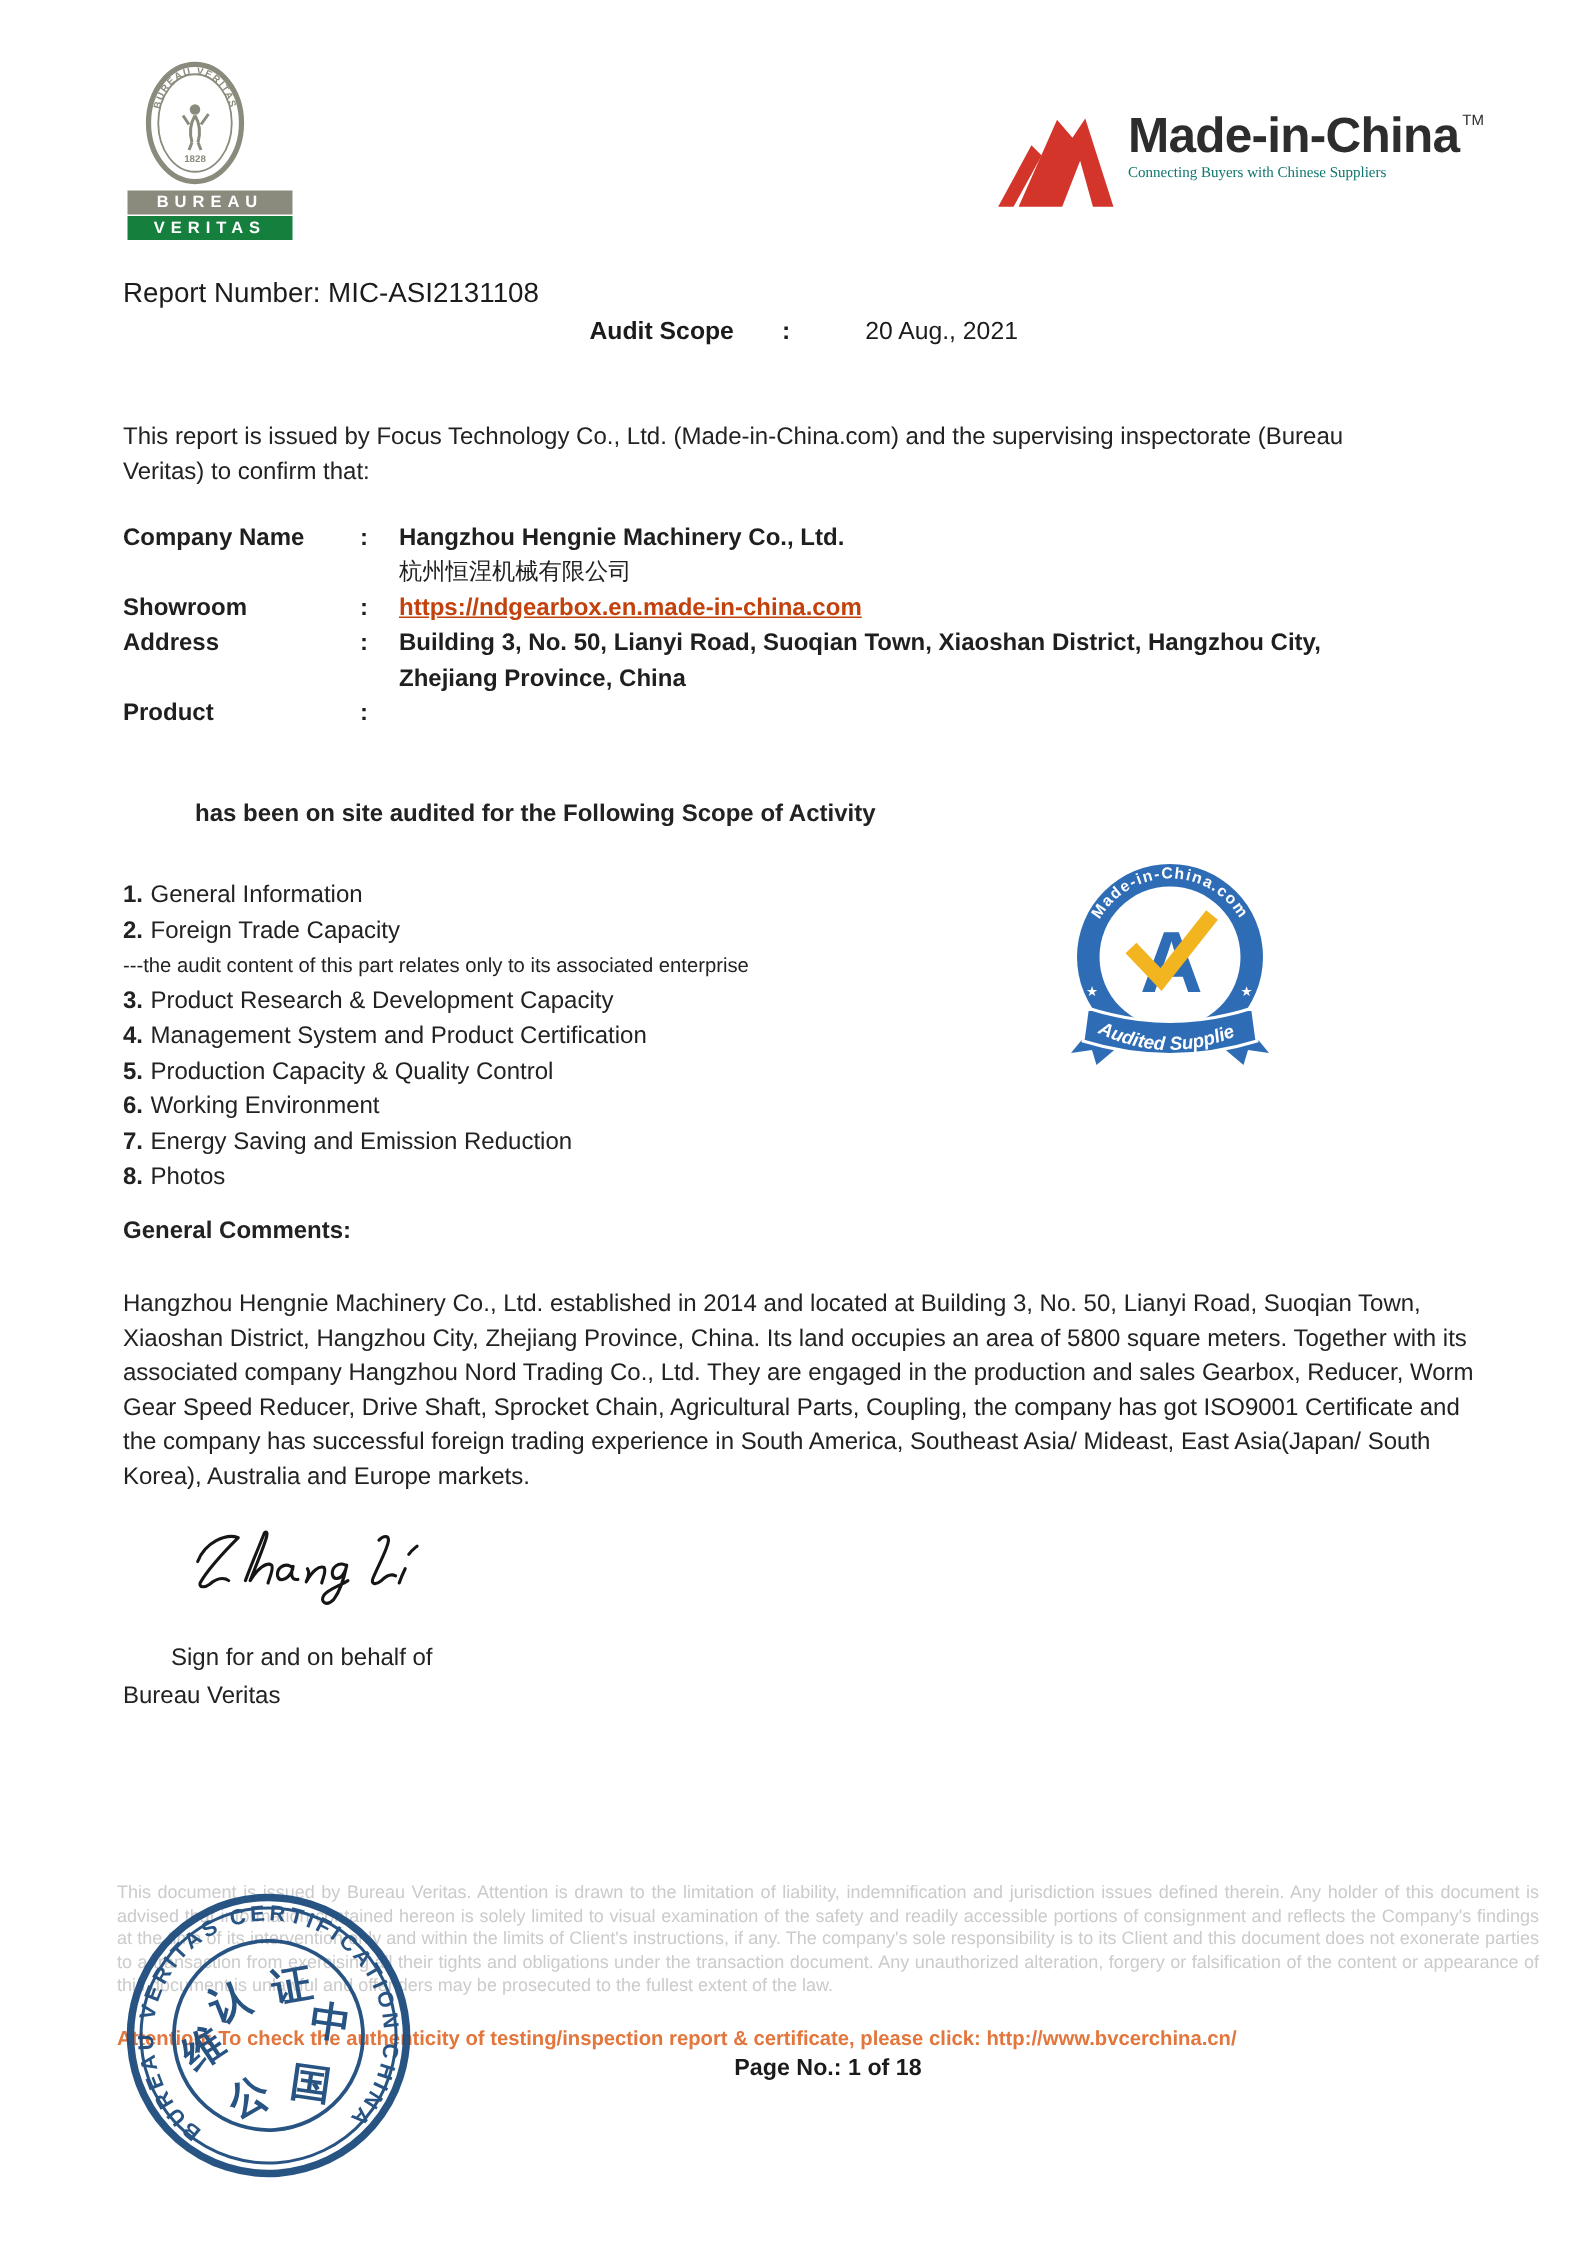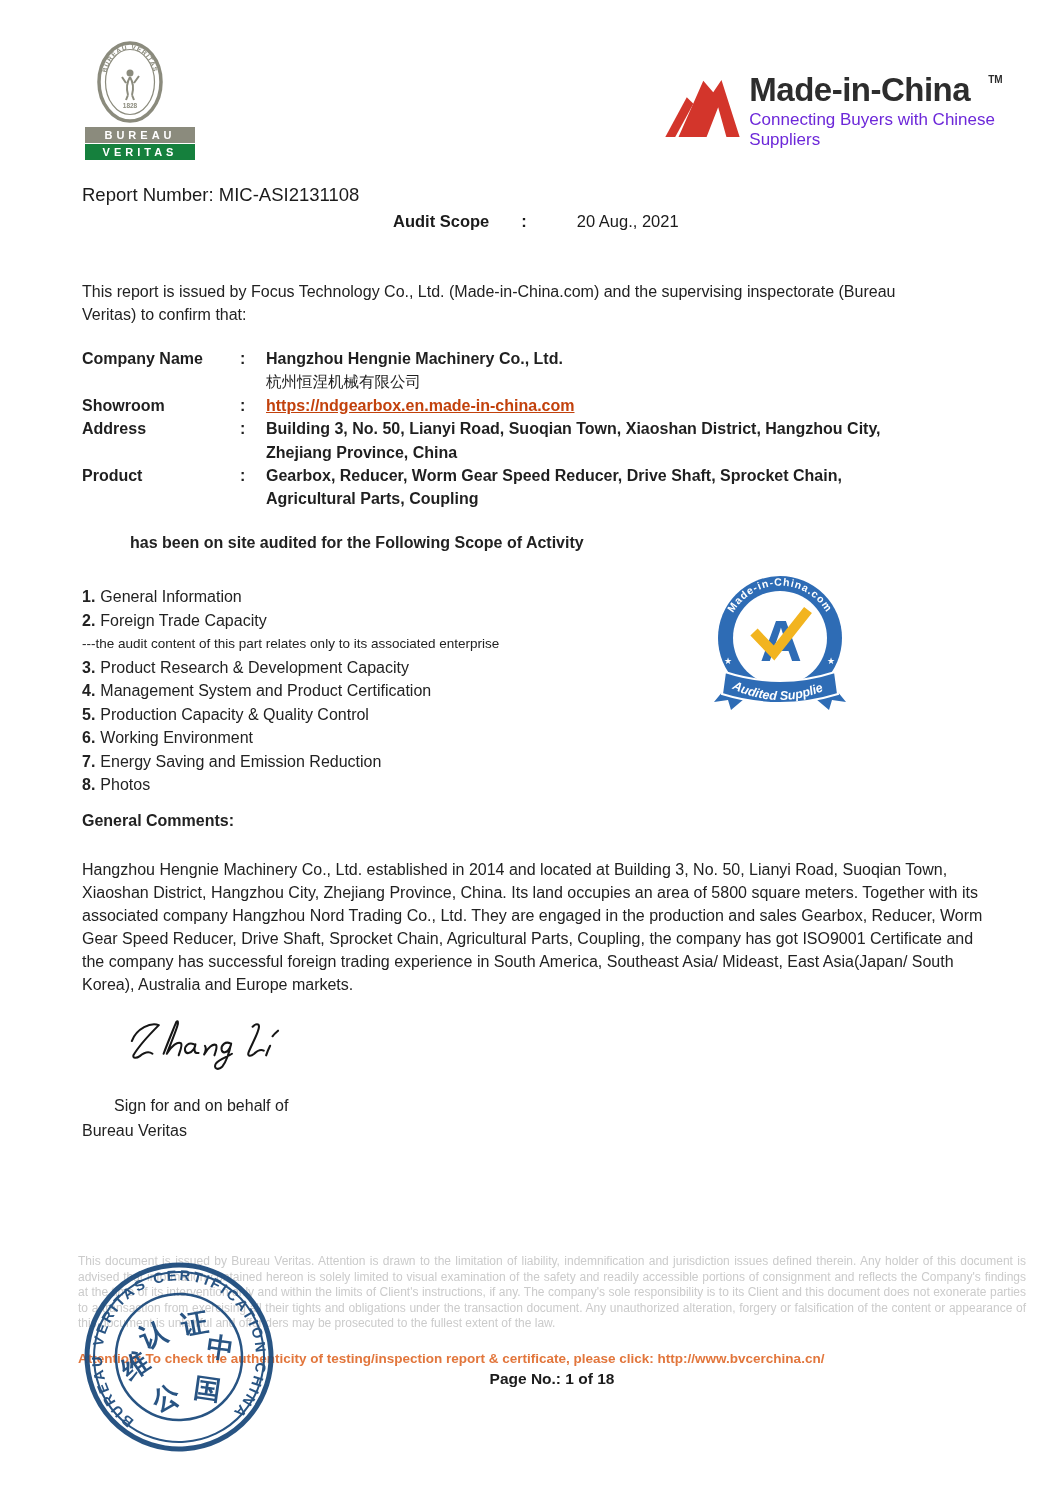--- a/index.html
+++ b/index.html
@@ -13,22 +13,22 @@
   .bv-emblem{display:block;margin-left:10px;}
   .bv-bar{width:110px;height:16px;line-height:16px;text-align:center;color:#ffffff;
           font-size:11px;font-weight:bold;letter-spacing:4px;}
   .bv-bar-gray{background:#8b8b7d;margin-top:3px;}
   .bv-bar-red{background:#15803d;margin-top:1px;}
 
   
   .mic-logo{left:662px;top:70px;display:flex;align-items:flex-start;}
   .mic-text{margin-left:8px;}
   .mic-title{font-size:33px;font-weight:bold;color:#2d2d2d;letter-spacing:-0.5px;line-height:40px;}
-  .mic-tm{font-size:10px;font-weight:bold;color:#2d2d2d;vertical-align:18px;margin-left:18px;}
-  .mic-tagline{font-size:17px;color:#6d28d9;margin-top:0px;}
+  .mic-tm{font-size:10px;font-weight:normal;color:#2d2d2d;vertical-align:18px;margin-left:2px;}
+  .mic-tagline{font-size:10px;color:#0f766e;margin-top:0px;font-family:Liberation Serif, serif;}
 
   .report-number{left:82px;top:184px;font-size:18.5px;font-weight:normal;color:#1b1b1b;}
   .audit-row{left:393px;top:212px;font-size:16.5px;color:#1b1b1b;}
   .audit-colon{margin-left:32px;}
   .audit-value{margin-left:50px;font-weight:normal;}
 
   .intro{left:82px;top:280px;width:845px;font-size:16px;line-height:23px;}
 
   .company{left:82px;top:347px;}
   .crow{display:grid;grid-template-columns:158px 26px 630px;font-size:16px;line-height:23.4px;font-weight:bold;color:#1f1f1f;}
@@ -113,21 +113,20 @@
       <div><a class="link" href="#">https://ndgearbox.en.made-in-china.com</a></div>
     </div>
     <div class="crow">
       <div>Address</div>
       <div>:</div>
       <div>Building 3, No. 50, Lianyi Road, Suoqian Town, Xiaoshan District, Hangzhou City, Zhejiang Province, China</div>
     </div>
     <div class="crow">
       <div>Product</div>
       <div>:</div>
-      <div>Gearbox, Reducer, Worm Gear Speed Reducer, Drive Shaft, Sprocket Chain, Agricultural Parts, Coupling</div>
     </div>
   </div>
 
   <div class="abs scope-heading">has been on site audited for the Following Scope of Activity</div>
   <div class="abs scope-list">
     <div class="sitem"><span class="num">1.</span><span>General Information</span></div>
     <div class="sitem"><span class="num">2.</span><span>Foreign Trade Capacity</span></div>
     <div class="snote">---the audit content of this part relates only to its associated enterprise</div>
     <div class="sitem"><span class="num">3.</span><span>Product Research &amp; Development Capacity</span></div>
     <div class="sitem"><span class="num">4.</span><span>Management System and Product Certification</span></div>

